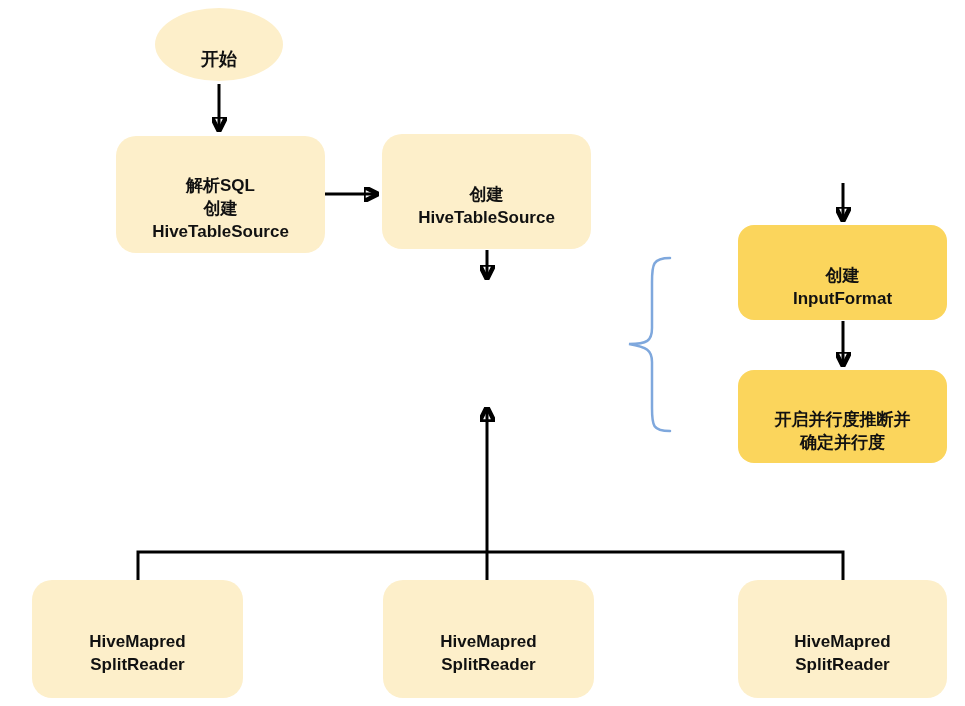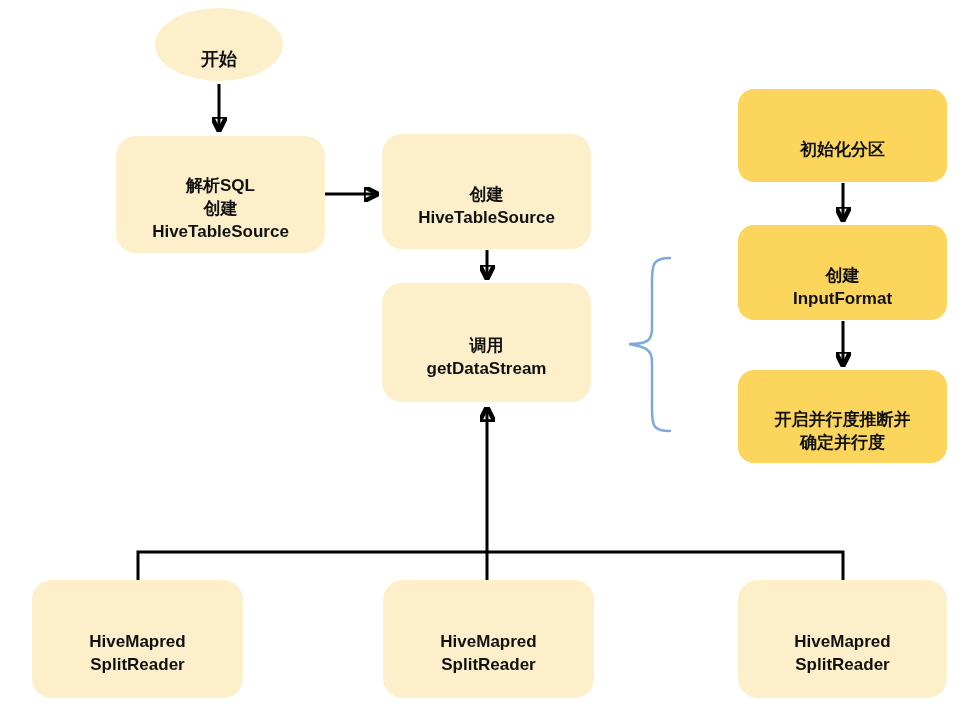--- a/index.html
+++ b/index.html
@@ -107,28 +107,21 @@
     <span class="label">解析SQL
 创建
 HiveTableSource</span>
   </div>
 
   <div class="node shape-round-light" id="n-source">
     <span class="label">创建
 HiveTableSource</span>
   </div>
 
-  <div class="node shape-round-light" id="n-stream">
-    <span class="label">调用
-getDataStream</span>
-  </div>
 
-  <div class="node shape-round-dark" id="n-init">
-    <span class="label">初始化分区</span>
-  </div>
 
   <div class="node shape-round-dark" id="n-input">
     <span class="label">创建
 InputFormat</span>
   </div>
 
   <div class="node shape-round-dark" id="n-parallel">
     <span class="label">开启并行度推断并
 确定并行度</span>
   </div>

